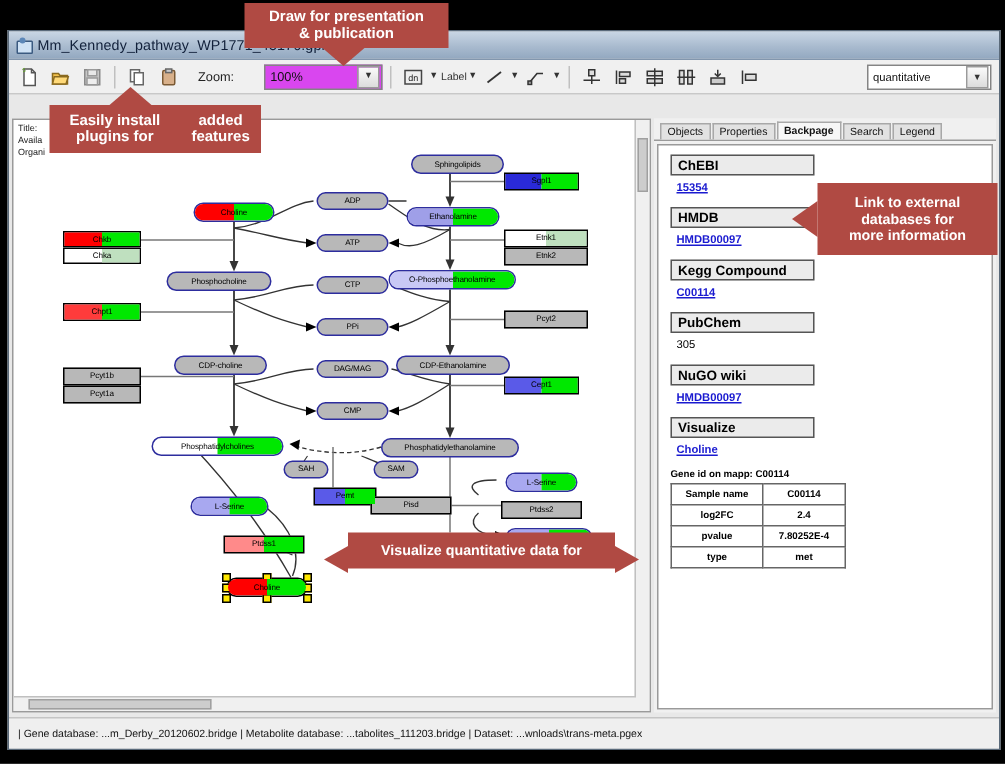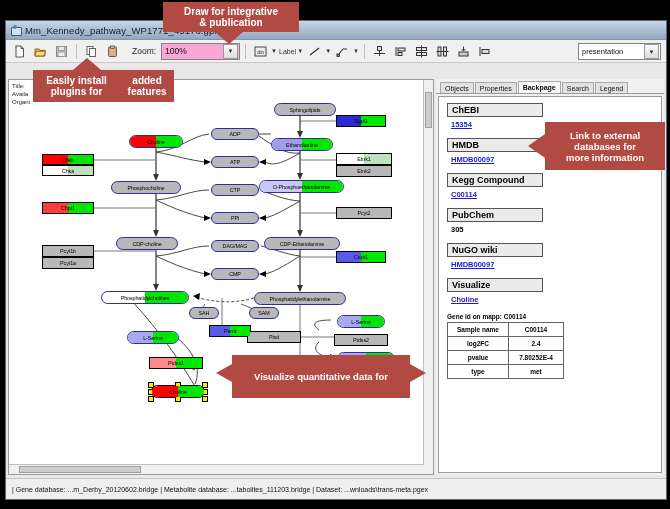--- a/index.html
+++ b/index.html
@@ -24,22 +24,22 @@
   .menubar span{font-size:9px;color:#1a1a1a;cursor:default;}
 
   
   .toolbar{height:22px;background:#f0f0f0;border-bottom:1px solid #c8c8c8;display:flex;
            align-items:center;padding-left:4px;gap:2px;position:relative;}
   .tbtn{width:17px;height:17px;display:inline-flex;align-items:center;justify-content:center;
         border:1px solid transparent;border-radius:2px;}
   .tbtn svg{display:block;}
   .sep{width:1px;height:15px;background:#c0c0c0;margin:0 3px;}
   .zoomlbl{font-size:8.5px;color:#222;margin:0 3px 0 8px;text-align:right;}
-  .zoomsel{width:74px;height:15px;background:#f9a8d4;border:1px solid #848484;font-size:8.5px;
-           display:flex;align-items:center;padding-left:3px;color:#111;position:relative;}
+  .zoomsel{width:74px;height:15px;background:#d946ef;border:1px solid #848484;font-size:8.5px;
+           display:flex;align-items:center;padding-left:3px;color:#111;position:relative;margin-left:15px;}
   .zoomsel .arr{position:absolute;right:1px;top:0px;width:13px;height:13px;
            background:linear-gradient(#fafafa,#dcdcdc);border:1px solid #9a9a9a;
            display:flex;align-items:center;justify-content:center;font-size:6px;color:#333;}
   .dd{display:inline-flex;align-items:center;gap:1px;}
   .ddarr{font-size:6px;color:#333;}
   .tlabel{font-size:7px;color:#333;}
   .viz{position:absolute;right:5px;top:3px;width:78px;height:15px;background:#fff;
        border:1px solid #848484;font-size:7.5px;display:flex;align-items:center;
        padding-left:3px;color:#111;}
   .viz .arr{position:absolute;right:1px;top:0px;width:13px;height:13px;
@@ -78,21 +78,21 @@
   .tab{font-size:7px;padding:1.5px 4px 1.5px;background:#e2e2e2;border:1px solid #a8a8a8;
        border-bottom:none;color:#111;}
   .tab.active{background:#f7f7f7;font-weight:bold;padding-bottom:2.5px;}
   .backpage{flex:1;background:#fff;border:1px solid #9a9a9a;margin:2px;overflow:hidden;
             position:relative;padding:6px 0 0 8px;}
   .dbhead{width:96px;height:14px;border:1px solid #555;background:#ebebeb;font-size:9px;
           font-weight:bold;color:#000;display:flex;align-items:center;padding-left:4px;
           box-sizing:border-box;margin-bottom:3px;}
   .dblink{font-size:7.5px;color:#1a1ad0;text-decoration:underline;font-weight:bold;
           margin:0 0 9px 4px;display:block;}
-  .dbtext{font-size:7.5px;color:#000;margin:0 0 9px 4px;display:block;font-weight:bold;}
+  .dbtext{font-size:7.5px;color:#000;margin:0 0 9px 4px;display:block;font-weight:normal;}
   .exprhead{font-size:9.5px;font-weight:bold;color:#000;margin:2px 0 8px 0;}
   .geneid{font-size:6.5px;color:#000;font-weight:bold;margin-bottom:2px;}
   table.expr{border-collapse:collapse;}
   table.expr td{border:1px solid #666;font-size:6.5px;font-weight:bold;color:#000;
                 text-align:center;height:13px;padding:0 3px;}
   table.expr td.k{width:54px;}
   table.expr td.v{width:48px;}
 
   
   .vscroll{position:absolute;right:0;top:0;bottom:0;width:9px;background:#f0f0f0;
@@ -236,21 +236,21 @@
             <path d="M6.5 1.5v4M4.5 4l2 2 2-2" fill="none" stroke="#333"></path>
           </svg>
       </span>
       <span class="tbtn">
         <svg width="13" height="13" viewBox="0 0 13 13">
             <line x1="2" y1="2" x2="2" y2="11" stroke="#333"></line>
             <rect x="4" y="4.5" width="7" height="4" fill="#ddd" stroke="#333"></rect>
           </svg>
       </span>
       <span class="viz">
-        <span>presentation</span>
+        <span>quantitative</span>
         <span class="arr">▼</span>
       </span>
     </div>
 
     <div class="body">
 
       <div class="canvaswrap">
         <div class="infotxt">
           <div>Title:</div>
           <div>Availa</div>
@@ -535,37 +535,37 @@
         </div>
       </div>
     </div>
 
     <div class="statusbar">
       <span class="txt">| Gene database: ...m_Derby_20120602.bridge | Metabolite database: ...tabolites_111203.bridge | Dataset: ...wnloads\trans-meta.pgex</span>
     </div>
   </div>
 
   <div class="callout" style="left:163px;top:2px;width:136px;height:30px;font-size:10px;flex-direction:column;">
-    <span>Draw for integrative</span>
+    <span>Draw for presentation</span>
     <span>&amp; publication</span>
   </div>
   <div class="tri" style="left:215px;top:32px;border-left:14px solid transparent;border-right:14px solid transparent;border-top:12px solid #b04a43;"></div>
 
   <div class="callout" style="left:33px;top:70px;width:141px;height:32px;font-size:10px;flex-direction:row;">
     <span>Easily install plugins for</span>
     <span>added features</span>
   </div>
   <div class="tri" style="left:73px;top:58px;border-left:14px solid transparent;border-right:14px solid transparent;border-bottom:12px solid #b04a43;"></div>
 
   <div class="callout" style="left:545px;top:122px;width:120px;height:48px;font-size:9.5px;flex-direction:column;">
     <span>Link  to external</span>
     <span>databases  for</span>
     <span>more information</span>
   </div>
   <div class="tri" style="left:528px;top:134px;border-top:12px solid transparent;border-bottom:12px solid transparent;border-right:17px solid #b04a43;"></div>
 
-  <div class="callout" style="left:232px;top:355px;width:178px;height:43px;font-size:9.5px;">
+  <div class="callout" style="left:232px;top:355px;width:178px;height:24px;font-size:9.5px;">
     <span>Visualize quantitative data  for</span>
   </div>
   <div class="tri" style="left:216px;top:364px;border-top:9px solid transparent;border-bottom:9px solid transparent;border-right:16px solid #b04a43;"></div>
   <div class="tri" style="left:410px;top:364px;border-top:9px solid transparent;border-bottom:9px solid transparent;border-left:16px solid #b04a43;"></div>
 
 </div>
 
 </body></html>

